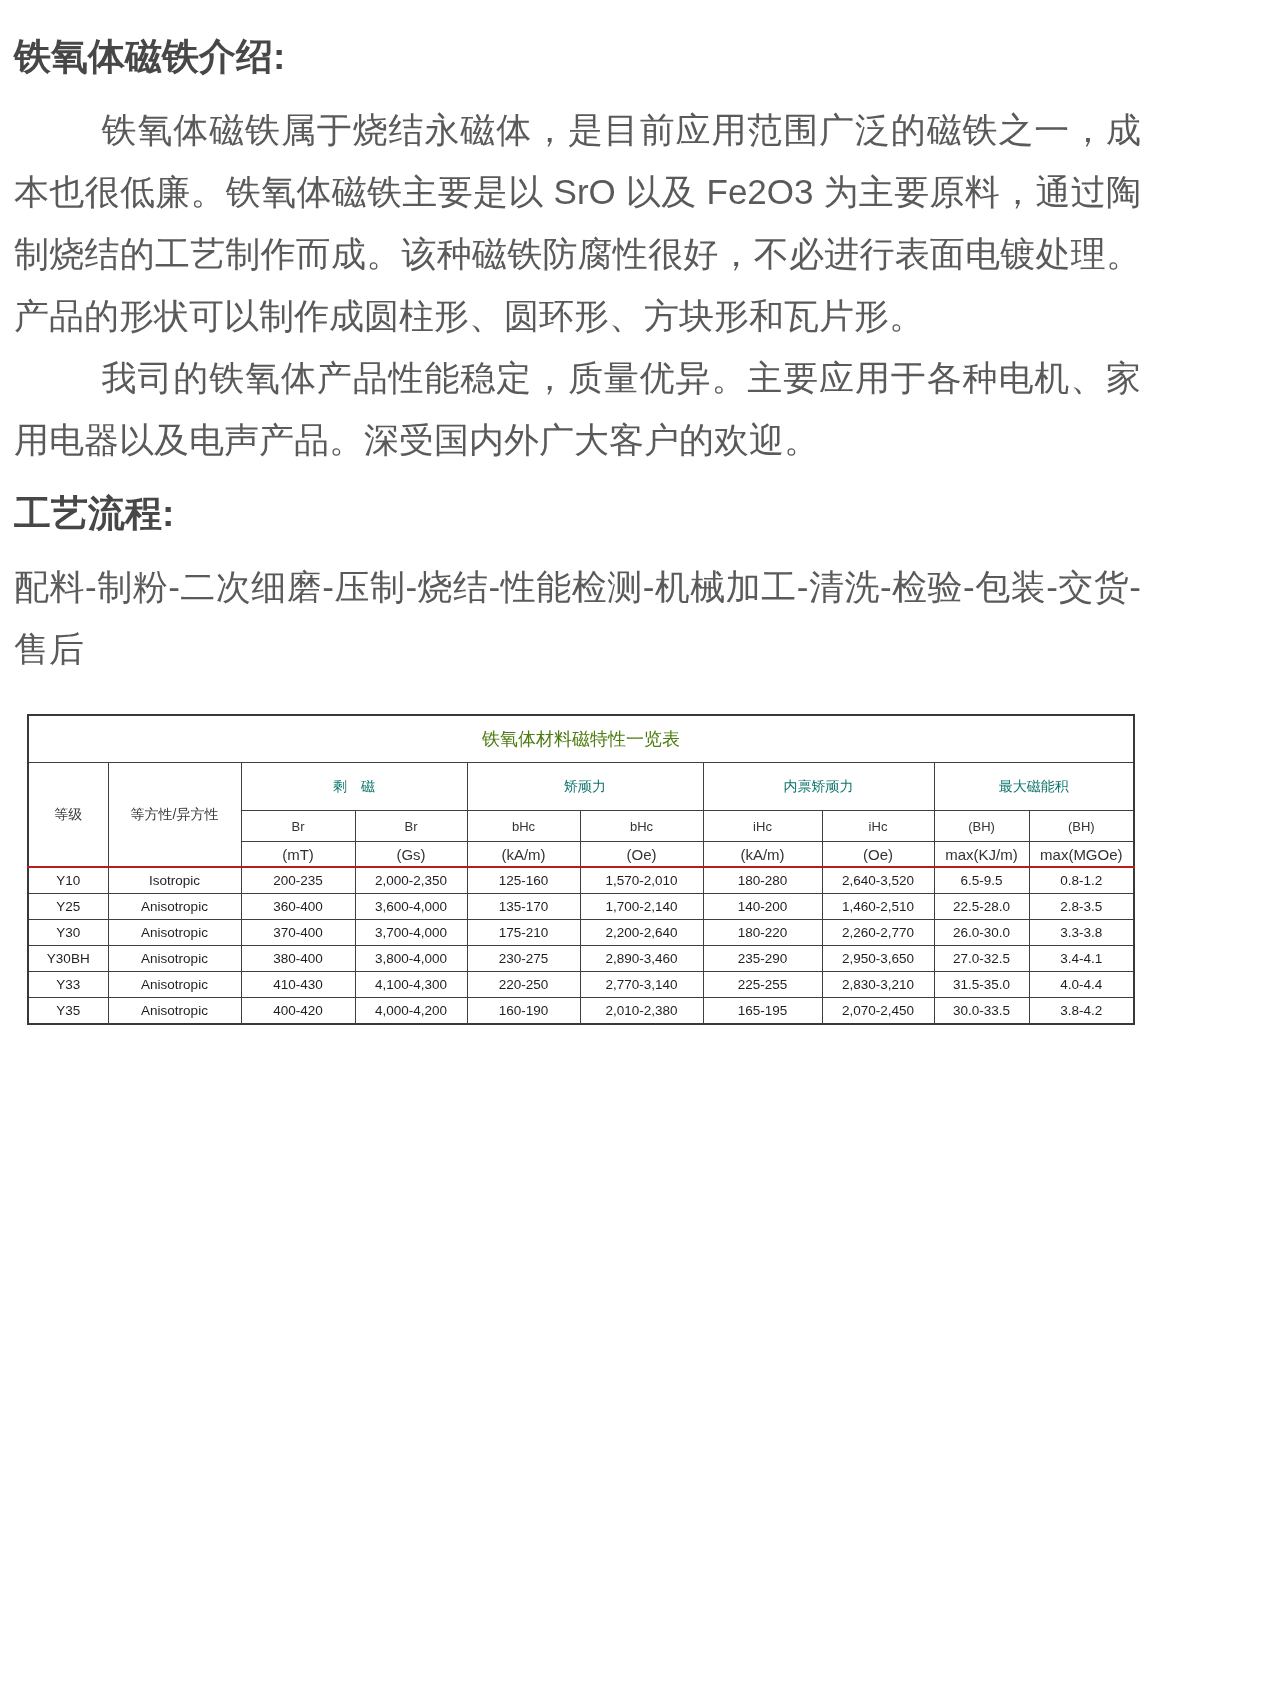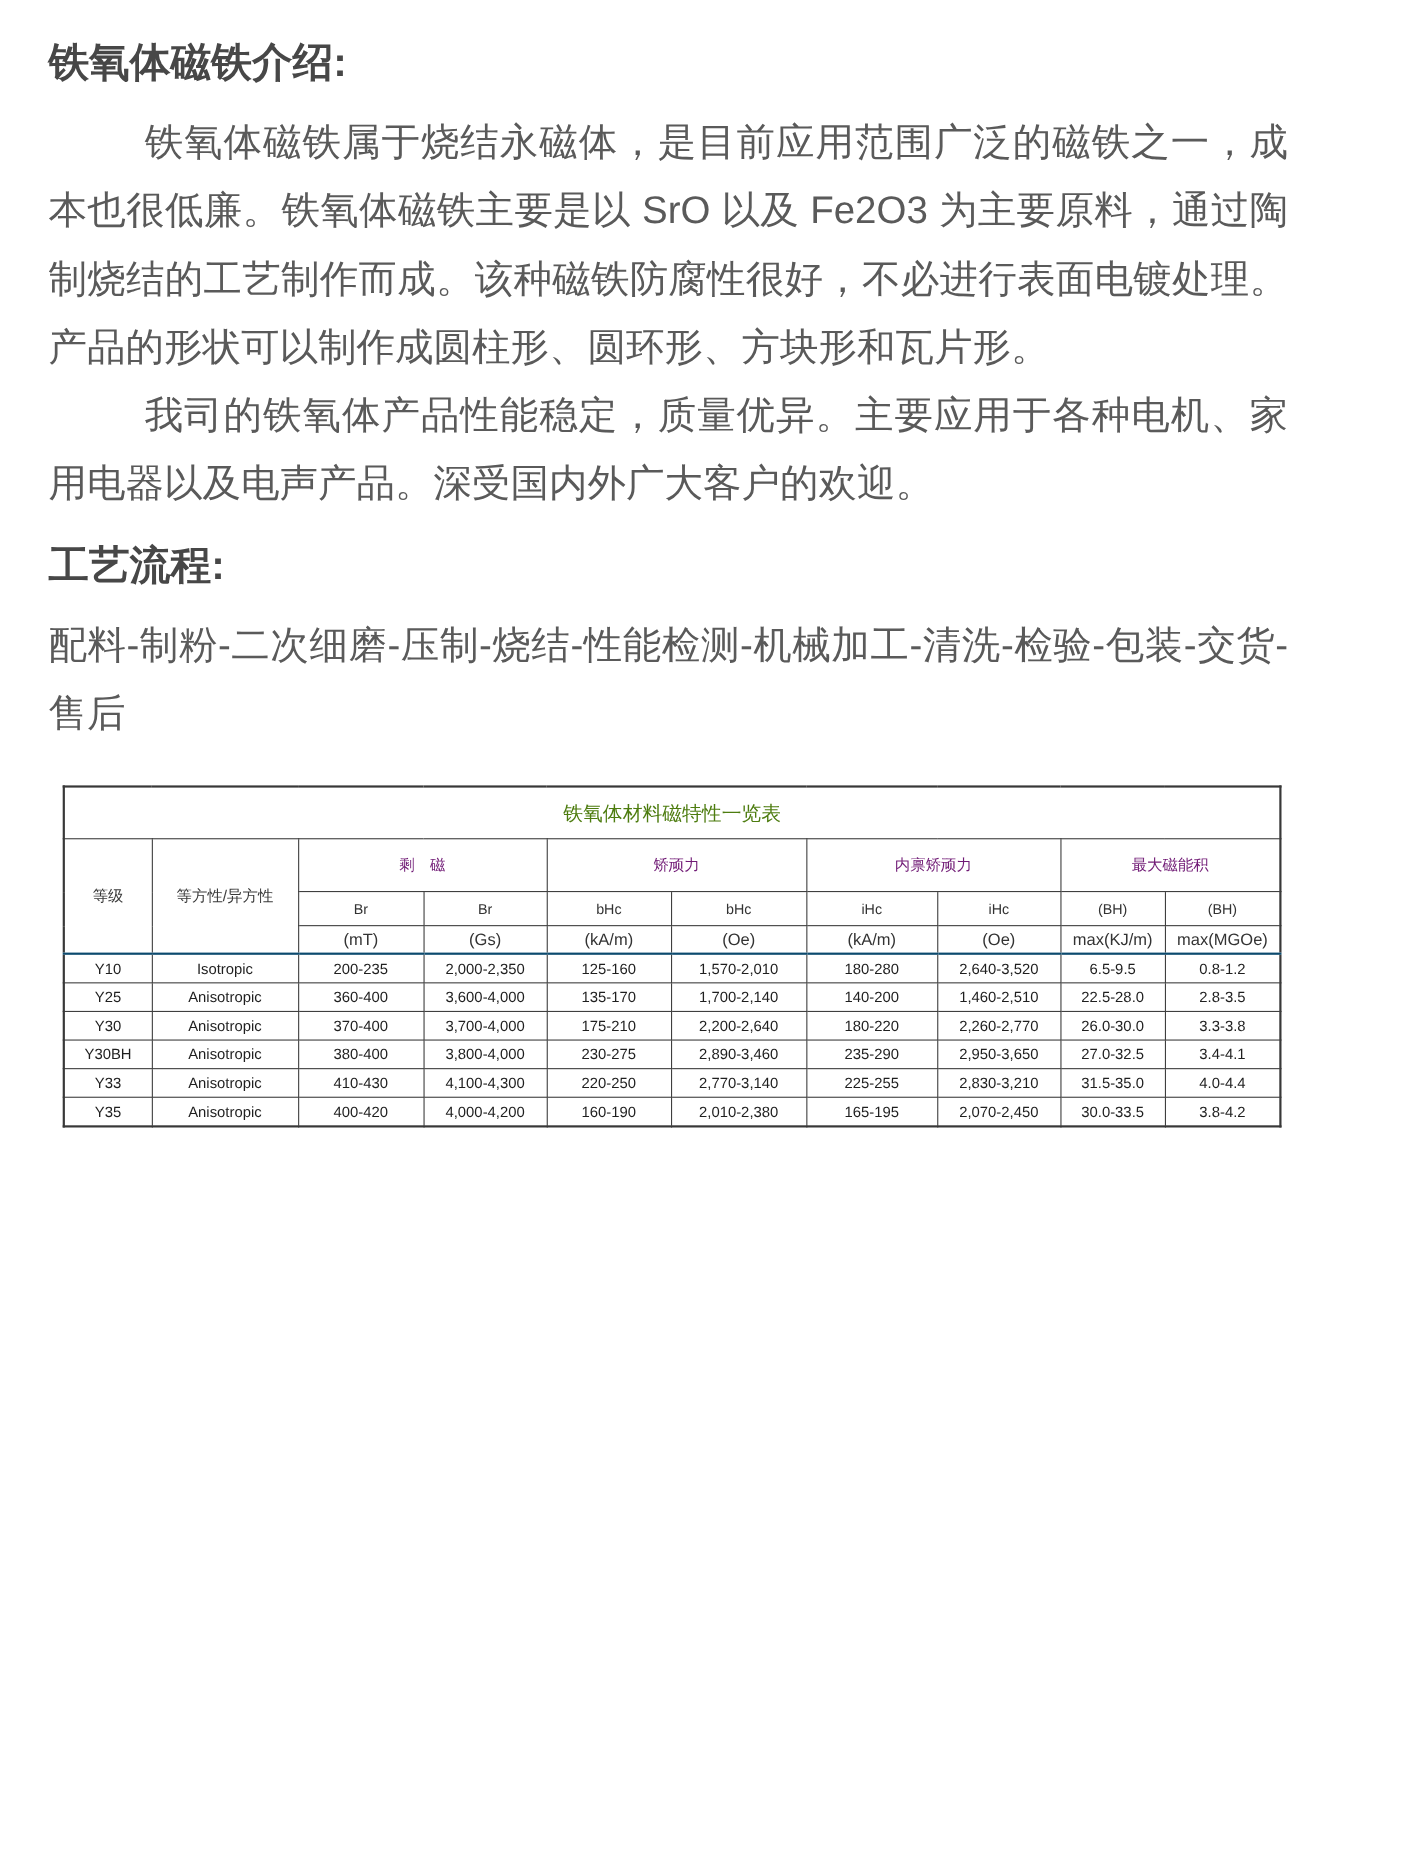--- a/index.html
+++ b/index.html
@@ -7,21 +7,21 @@
     padding: 0;
     background: #ffffff;
   }
   body {
     width: 1287px;
     height: 1690px;
     font-family: "Liberation Sans", "DejaVu Sans", sans-serif;
     overflow: hidden;
   }
   .content {
-    padding: 14px 30px 0 44px;
+    padding: 14px 30px 0 14px;
   }
   .doc-heading {
     width: 1127px;
     margin: 0;
     font-size: 37px;
     font-weight: bold;
     color: #474747;
     line-height: 85px;
     text-align: left;
   }
@@ -55,21 +55,21 @@
     overflow: hidden;
   }
   .t-title {
     height: 46px;
     font-size: 18px;
     color: #4d7c0f;
   }
   .t-group {
     height: 47px;
     font-size: 14px;
-    color: #701a75;
+    color: #0f766e;
   }
   .t-rowspan {
     font-size: 14px;
     color: #3a3a3a;
   }
   .t-sub {
     height: 30px;
     font-size: 13px;
     color: #333333;
   }
@@ -77,21 +77,21 @@
     height: 24px;
     font-size: 15px;
     color: #333333;
   }
   .mag-table tbody td {
     height: 25px;
     font-size: 13.5px;
     color: #1f1f1f;
   }
   .mag-table tbody tr:first-child td {
-    border-top: 2px solid #0c4a6e;
+    border-top: 2px solid #b91c1c;
     margin-left: 29px;
   }
 </style>
 </head>
 <body>
 
 <div class="content">
 
   <p class="doc-heading">铁氧体磁铁介绍:</p>
 

